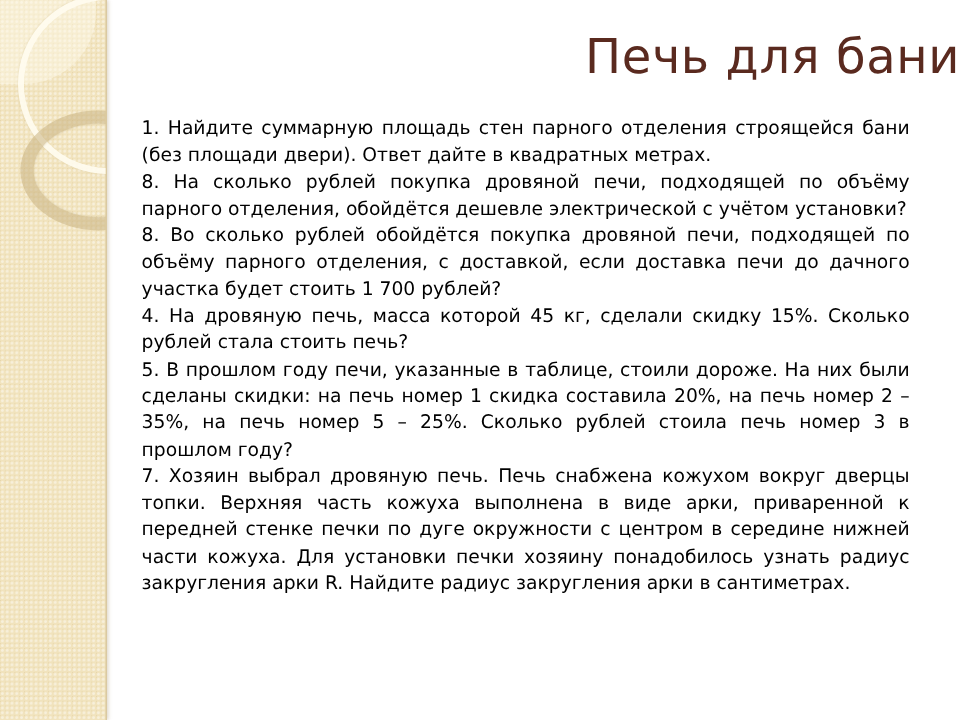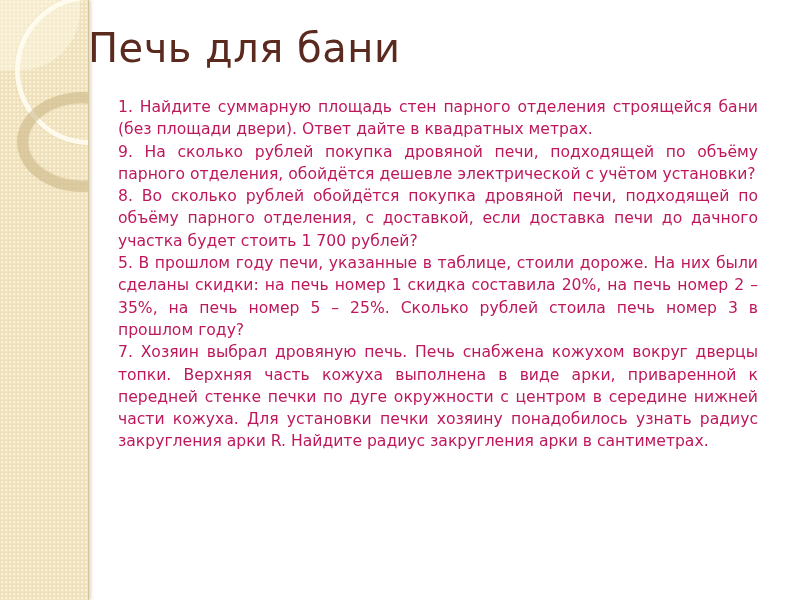--- a/index.html
+++ b/index.html
@@ -57,53 +57,54 @@
       width: 130px;
       height: 100px;
       border: 11px solid rgba(200,178,130,0.55);
       box-shadow: inset 0 0 2px rgba(150,130,90,0.3);
     }
     .title {
       position: absolute;
       left: 88px;
       right: 0;
       top: 20px;
-      text-align: left;
+      text-align: right;
       font-size: 40px;
       line-height: 56px;
       color: #5a2a1f;
       letter-spacing: 0.5px;
       margin: 0;
       font-weight: normal;
     }
     .content {
       position: absolute;
       left: 118px;
       top: 96px;
       width: 640px;
       font-size: 15.6px;
       line-height: 22.3px;
-      color: #be185d;
+      color: #000000;
       text-align: justify;
     }
     .content p {
       margin: 0;
       padding: 0;
     }
   </style>
 </head>
 <body>
 
 <div class="side-panel">
   <div class="lighter-top"></div>
   <div class="ring ring-white"></div>
   <div class="ring ring-tan"></div>
 </div>
 
 <h1 class="title">Печь для бани</h1>
 
 <div class="content">
   <p>1. Найдите суммарную площадь стен парного отделения строящейся бани (без площади двери). Ответ дайте в квадратных метрах.</p>
-  <p>9. На сколько рублей покупка дровяной печи, подходящей по объёму парного отделения, обойдётся дешевле электрической с учётом установки?</p>
+  <p>8. На сколько рублей покупка дровяной печи, подходящей по объёму парного отделения, обойдётся дешевле электрической с учётом установки?</p>
   <p>8. Во сколько рублей обойдётся покупка дровяной печи, подходящей по объёму парного отделения, с доставкой, если доставка печи до дачного участка будет стоить 1 700 рублей?</p>
+  <p>4. На дровяную печь, масса которой 45 кг, сделали скидку 15%. Сколько рублей стала стоить печь?</p>
   <p>5. В прошлом году печи, указанные в таблице, стоили дороже. На них были сделаны скидки: на печь номер 1 скидка составила 20%, на печь номер 2 – 35%, на печь номер 5 – 25%. Сколько рублей стоила печь номер 3 в прошлом году?</p>
   <p>7. Хозяин выбрал дровяную печь. Печь снабжена кожухом вокруг дверцы топки. Верхняя часть кожуха выполнена в виде арки, приваренной к передней стенке печки по дуге окружности с центром в середине нижней части кожуха. Для установки печки хозяину понадобилось узнать радиус закругления арки R. Найдите радиус закругления арки в сантиметрах.</p>
 </div>
 
 </body></html>

